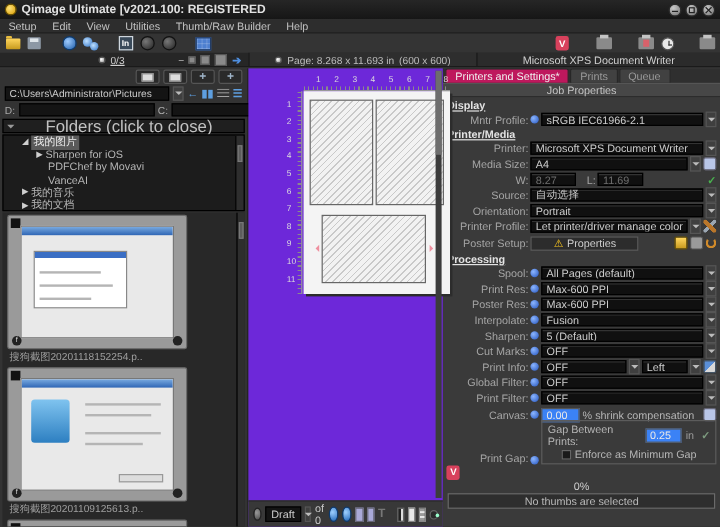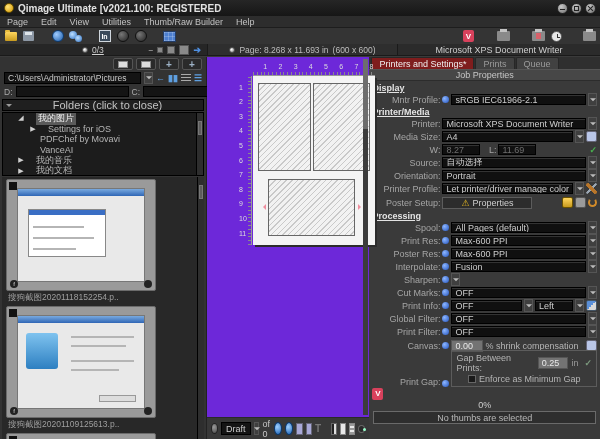--- a/index.html
+++ b/index.html
@@ -64,25 +64,25 @@
   .ddbtn{width:9px;height:12px;background:#3f3f3f;border:1px solid #555;position:relative;}
   .ddbtn::after,.dd::after{content:"";position:absolute;left:50%;top:50%;transform:translate(-50%,-30%);border:3px solid transparent;border-top-color:#bbb;}
   .mini{font-size:9px;color:#5e9fe0;font-weight:bold;line-height:1;}
   .listic{width:10px;height:8px;background:linear-gradient(#aaa 1px,transparent 1px);background-size:100% 3px;}
   .binoc{width:11px;height:7px;position:relative;}
   .binoc::before,.binoc::after{content:"";position:absolute;top:0;width:6px;height:7px;border-radius:50%;background:#39c;border:1px solid #food;}
   .binoc::before{left:0;} .binoc::after{right:0;}
   .wrench{width:10px;height:10px;background:linear-gradient(135deg,transparent 40%,#c9a227 40%,#c9a227 60%,transparent 60%);}
   .inp{height:11px;background:#141414;border:1px solid #000;color:#ccc;font-size:8.5px;flex:1;}
   .flabel{font-size:8.5px;color:#a9a9a9;}
-  .foldhdr{height:12px;background:#1f1f1f;border:1px solid #000;display:flex;align-items:center;font-size:11px;color:#c2c2c2;margin:1px 2px;}
+  .foldhdr{height:12px;background:#1f1f1f;border:1px solid #000;display:flex;align-items:center;font-size:14px;color:#c2c2c2;margin:1px 2px;}
   .foldhdr .cap{flex:1;text-align:center;}
   .chev{margin-left:3px;border:3px solid transparent;border-top-color:#999;transform:translateY(2px);}
   .tree{height:64px;background:#1c1c1c;border:1px solid #000;margin:0 2px;font-size:9px;color:#b5b5b5;position:relative;overflow:hidden;}
-  .trow{height:10.5px;display:flex;align-items:center;gap:11px;white-space:nowrap;}
+  .trow{height:10.5px;display:flex;align-items:center;gap:1px;white-space:nowrap;}
   .trow .ar{width:8px;text-align:center;font-size:7px;color:#cfcfcf;}
   .trow.sel .tl{background:#5a5a5a;color:#eee;padding:0 2px;}
   .vsb{position:absolute;right:0;top:0;bottom:0;width:7px;background:#2e2e2e;border-left:1px solid #000;}
   .vsb .th{position:absolute;left:1px;right:1px;top:8px;height:14px;background:#5d5d5d;border:1px solid #777;}
   .thumbs{flex:1;background:#282828;margin:1px 2px 0 2px;position:relative;overflow:hidden;padding:2px 0 0 4px;}
   .card{width:150px;height:112px;background:#9a9a9a;border:1px solid #6b6b6b;border-radius:2px;position:relative;padding:8px 10px;}
   .card .selbox{position:absolute;top:2px;left:2px;width:8px;height:8px;background:#111;}
   .card .ci1{position:absolute;bottom:2px;left:3px;width:8px;height:8px;border-radius:50%;background:#222;color:#ddd;font-size:6px;text-align:center;line-height:8px;}
   .card .ci2{position:absolute;bottom:2px;right:3px;width:8px;height:8px;border-radius:50%;background:#222;}
   .shot{width:100%;height:100%;background:#e9e9e9;border:1px solid #777;position:relative;overflow:hidden;}
@@ -114,21 +114,21 @@
   .pdoc{width:10px;height:12px;background:#a9a9d8;border:1px solid #667;}
   .ttool{color:#777;font-size:10px;font-weight:bold;}
   .wdoc{width:9px;height:12px;background:#e8e8e8;border:1px solid #888;}
   .wdoc.lines{background:linear-gradient(#e8e8e8 2px,#999 2px,#999 3px) 0 2px/100% 4px;}
   .halfdoc{width:10px;height:12px;background:linear-gradient(90deg,#222 50%,#ddd 50%);border:1px solid #666;}
   .eyeic{width:12px;height:8px;border-radius:50%;background:#2a2a2a;border:1px solid #666;position:relative;}
   .eyeic::after{content:"";position:absolute;left:4px;top:2px;width:3px;height:3px;border-radius:50%;background:#9fc;}
   
   .tabs{display:flex;height:13px;background:#2f2f2f;border-bottom:1px solid #555;padding-left:2px;gap:1px;}
   .tab{padding:0 7px;display:flex;align-items:center;font-size:9px;color:#9a9a9a;background:#414141;border:1px solid #272727;border-bottom:none;border-radius:2px 2px 0 0;}
-  .tab.active{background:#7f1d1d;color:#f0f0f0;}
+  .tab.active{background:#be185d;color:#f0f0f0;}
   .jobhdr{height:11px;background:#474747;border-bottom:1px solid #2c2c2c;display:flex;align-items:center;justify-content:center;color:#c6c6c6;}
   .rbody{flex:1;padding:1px 3px 0 3px;overflow:hidden;display:flex;flex-direction:column;}
   .sechdr{color:#e3e3e3;font-weight:bold;text-decoration:underline;height:11px;display:flex;align-items:center;}
   .prow{display:flex;align-items:center;height:13px;gap:2px;}
   .plbl{width:68px;text-align:right;color:#a5a5a5;flex-shrink:0;}
   .bdot{width:7px;height:7px;border-radius:50%;background:radial-gradient(circle at 35% 35%,#8cb6ff,#2353bd);flex-shrink:0;}
   .fld{flex:1;height:11px;background:#101010;border:1px solid #000;box-shadow:inset 0 1px 0 #333;color:#cdcdcd;display:flex;align-items:center;padding:0 3px;white-space:nowrap;overflow:hidden;}
   .fld.dim{color:#6e6e6e;}
   .fld.narrow{flex:0 0 38px;}
   .check{color:#49b04f;font-weight:bold;font-size:9px;}
@@ -136,21 +136,21 @@
   .sic{width:11px;height:11px;border-radius:2px;flex-shrink:0;}
   .sic.copy{background:#b9c6e8;border:1px solid #667;}
   .sic.tools{background:linear-gradient(45deg,transparent 40%,#b9762a 40%,#b9762a 60%,transparent 60%),linear-gradient(135deg,transparent 42%,#9aa6b2 42%,#9aa6b2 58%,transparent 58%);}
   .sic.fold{background:linear-gradient(#ffd65e,#c79a1e);border:1px solid #6b5200;}
   .sic.prn{background:#9a9a9a;border:1px solid #555;}
   .sic.undo{background:transparent;border:2px solid #d08a2a;border-top-color:transparent;border-radius:50%;width:9px;height:9px;}
   .sic.grad{background:linear-gradient(135deg,#5a8fd8 50%,#d8d8d8 50%);border:1px solid #456;}
   .propbtn{height:12px;background:#2c2c2c;border:1px solid #5c5c5c;display:flex;align-items:center;gap:3px;padding:0 8px;color:#cfcfcf;flex:0 0 auto;min-width:90px;justify-content:center;}
   .warn{color:#f2c021;font-size:9px;}
   .canvasrow{height:15px;}
-  .cin{width:32px;height:12px;background:#737373;border:1px solid #555;color:#e8e8e8;display:flex;align-items:center;padding:0 3px;}
+  .cin{width:32px;height:12px;background:#3b82f6;border:1px solid #555;color:#e8e8e8;display:flex;align-items:center;padding:0 3px;}
   .gapgroup{flex:1;border:1px solid #5c5c5c;padding:2px 4px;display:flex;flex-direction:column;gap:1px;}
   .gaprow{display:flex;align-items:center;gap:3px;}
   .cb{width:8px;height:8px;background:#1a1a1a;border:1px solid #666;}
   .vrow{height:13px;display:flex;align-items:center;}
   .progress{height:10px;display:flex;align-items:center;justify-content:center;color:#cdcdcd;}
   .statusbox{height:13px;margin:1px 1px 2px 1px;background:#2e2e2e;border:1px solid #6a6a6a;display:flex;align-items:center;justify-content:center;color:#b9b9b9;}
 </style>
 </head>
 <body>
 
@@ -167,21 +167,21 @@
           <i class="mx"></i>
         </span>
       <span class="winbtn">
           <i class="x1"></i>
           <i class="x2"></i>
         </span>
     </span>
   </div>
 
   <div class="menubar">
-    <span>Page</span>
+    <span>Setup</span>
     <span>Edit</span>
     <span>View</span>
     <span>Utilities</span>
     <span>Thumb/Raw Builder</span>
     <span>Help</span>
   </div>
 
   <div class="toolbar">
     <span class="tbtn">
         <span class="folderic"></span>
@@ -290,21 +290,21 @@
         <span class="chev"></span>
         <span class="cap">Folders (click to close)</span>
       </div>
       <div class="tree">
         <div class="trow sel" style="padding-left:14px">
           <span class="ar">◢</span>
           <span class="tl">我的图片</span>
         </div>
         <div class="trow" style="padding-left:26px">
           <span class="ar">▶</span>
-          <span class="tl">Settings for iOS</span>
+          <span class="tl">Sharpen for iOS</span>
         </div>
         <div class="trow" style="padding-left:37px">
           <span class="tl">PDFChef by Movavi</span>
         </div>
         <div class="trow" style="padding-left:37px">
           <span class="tl">VanceAI</span>
         </div>
         <div class="trow" style="padding-left:14px">
           <span class="ar">▶</span>
           <span class="tl">我的音乐</span>
@@ -491,20 +491,21 @@
         </div>
         <div class="prow">
           <span class="plbl">Interpolate:</span>
           <span class="bdot"></span>
           <span class="fld">Fusion</span>
           <span class="dd"></span>
         </div>
         <div class="prow">
           <span class="plbl">Sharpen:</span>
           <span class="bdot"></span>
+          <span class="fld">5 (Default)</span>
           <span class="dd"></span>
         </div>
         <div class="prow">
           <span class="plbl">Cut Marks:</span>
           <span class="bdot"></span>
           <span class="fld">OFF</span>
           <span class="dd"></span>
         </div>
         <div class="prow">
           <span class="plbl">Print Info:</span>

